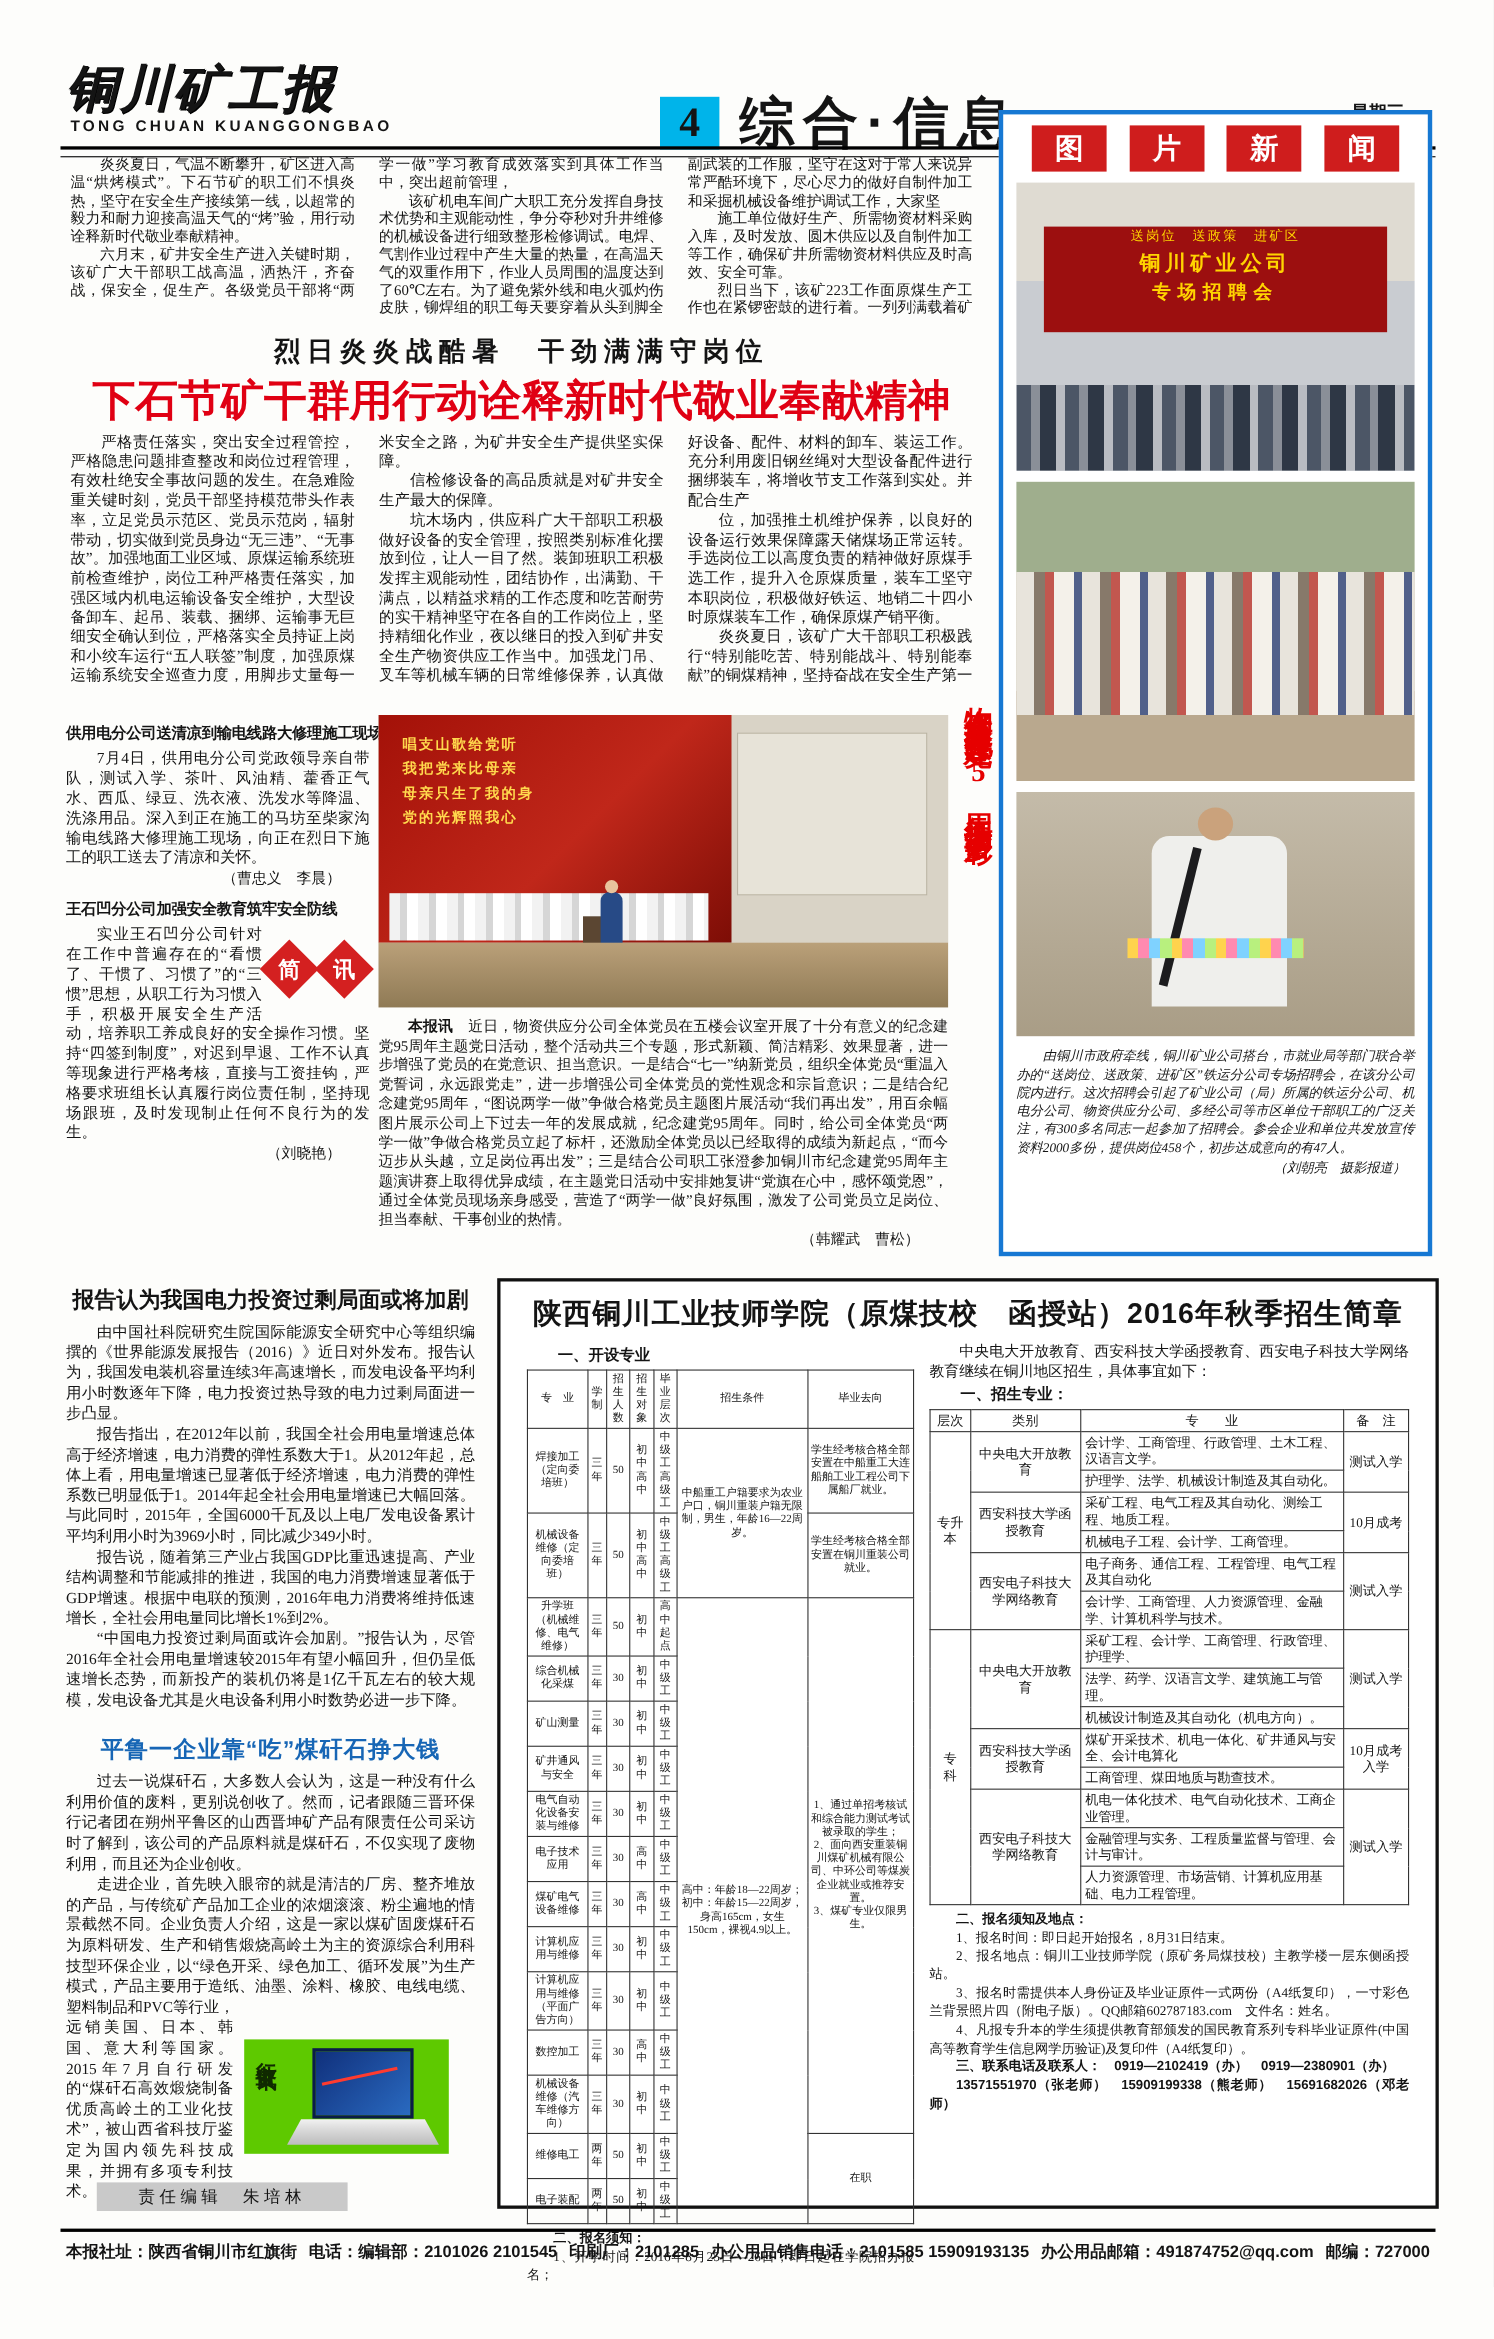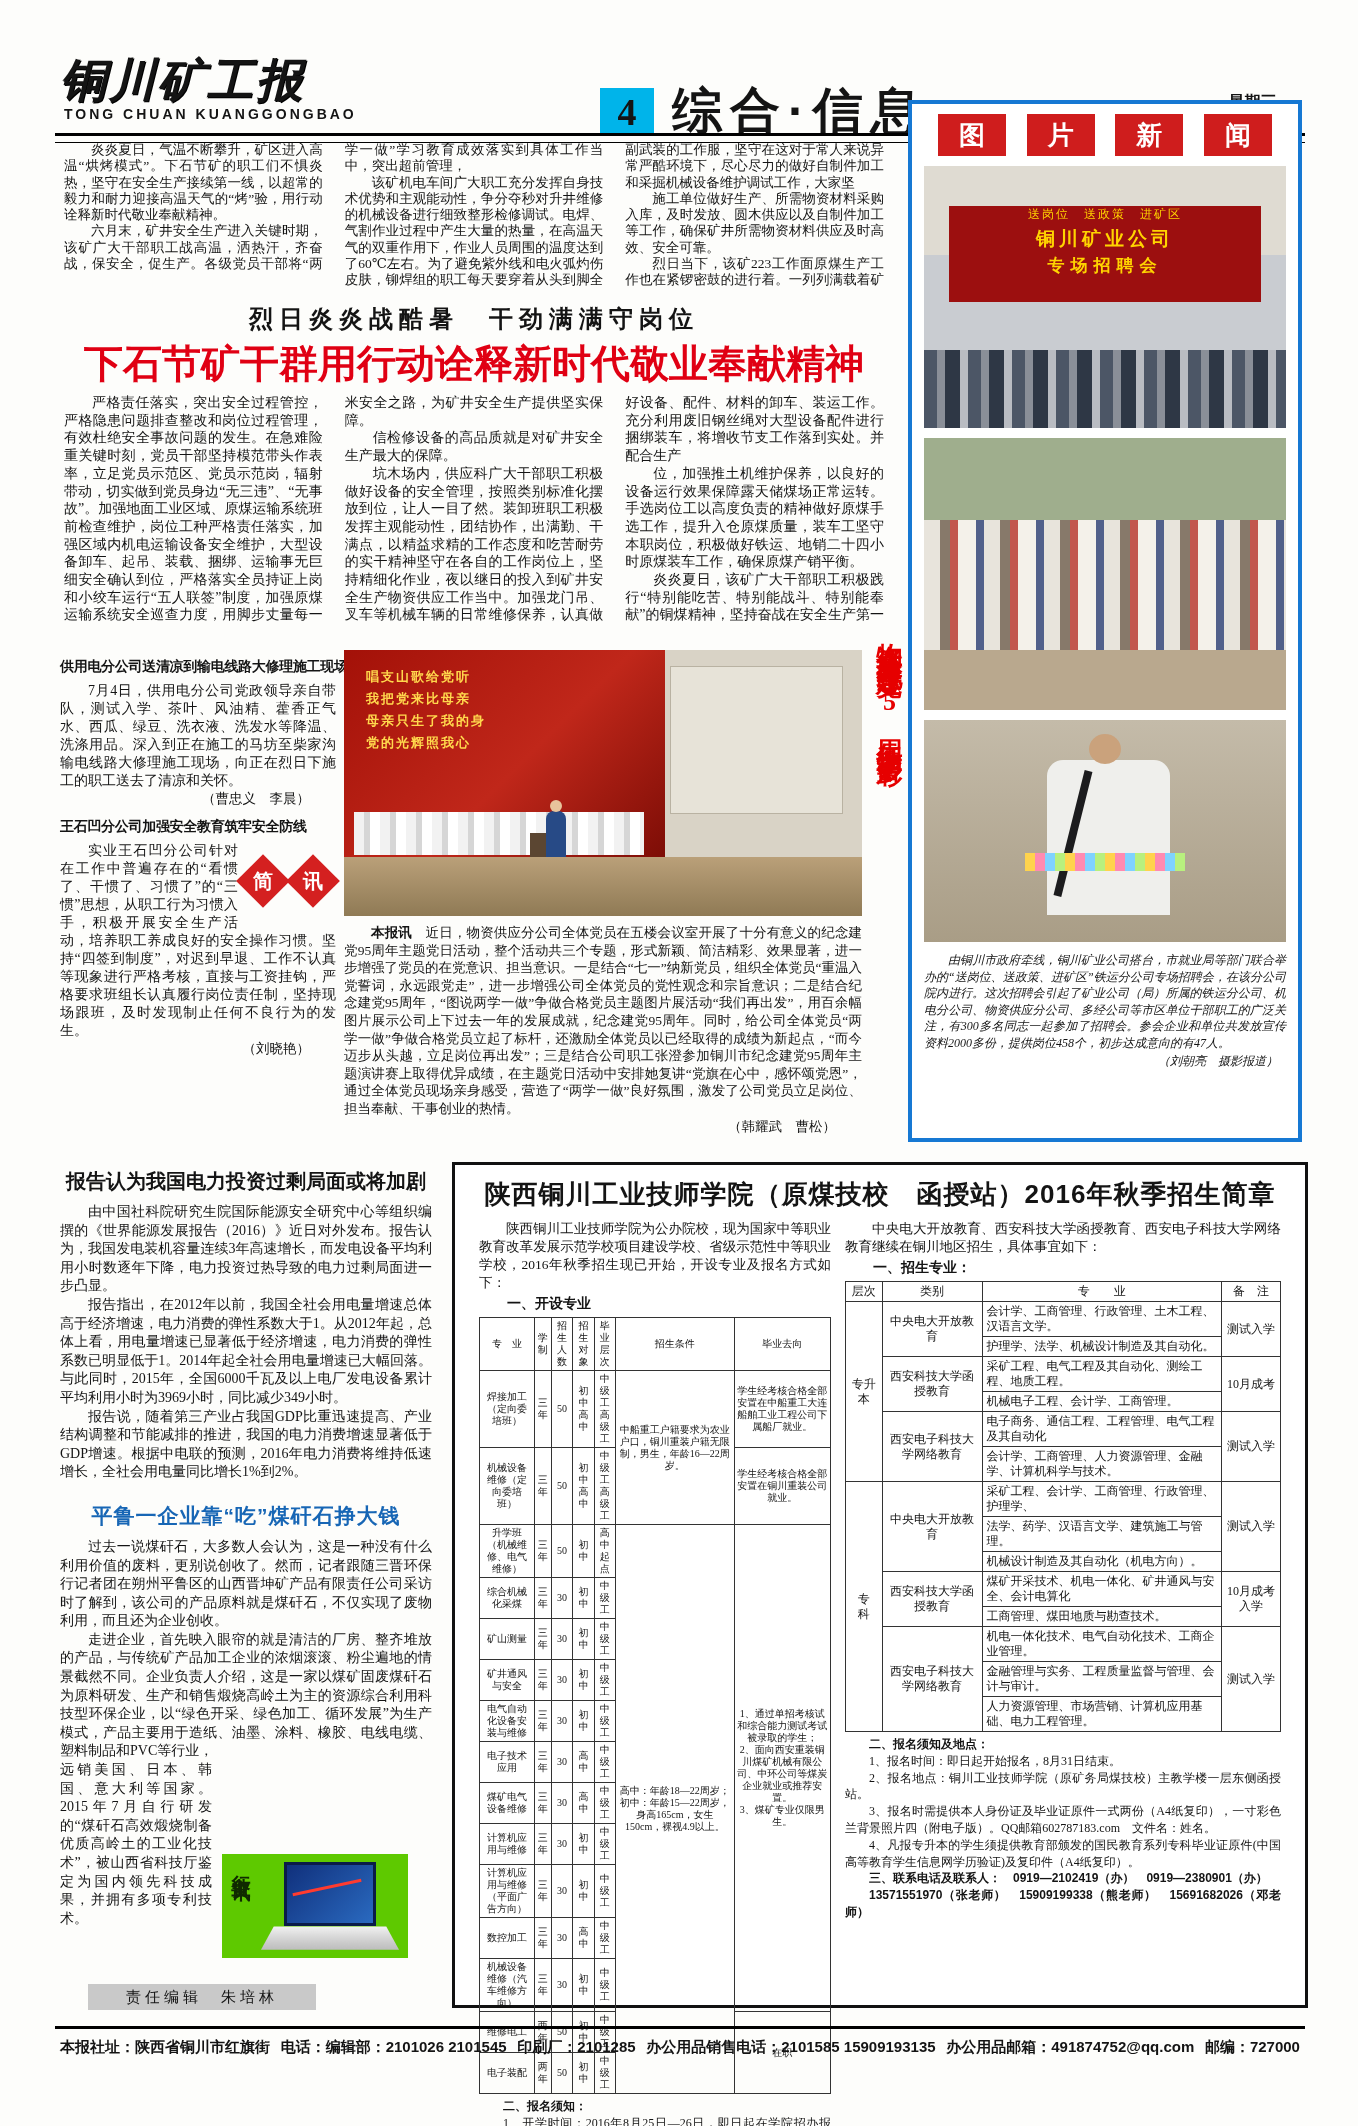--- a/index.html
+++ b/index.html
@@ -235,20 +235,21 @@
     </div>
     <div class="picby">（刘朝亮　摄影报道）</div>
   </div>
 
   <div class="abs bl">
     <div class="bl-title">报告认为我国电力投资过剩局面或将加剧</div>
     <div>
         <p>由中国社科院研究生院国际能源安全研究中心等组织编撰的《世界能源发展报告（2016）》近日对外发布。报告认为，我国发电装机容量连续3年高速增长，而发电设备平均利用小时数逐年下降，电力投资过热导致的电力过剩局面进一步凸显。</p>
         <p>报告指出，在2012年以前，我国全社会用电量增速总体高于经济增速，电力消费的弹性系数大于1。从2012年起，总体上看，用电量增速已显著低于经济增速，电力消费的弹性系数已明显低于1。2014年起全社会用电量增速已大幅回落。与此同时，2015年，全国6000千瓦及以上电厂发电设备累计平均利用小时为3969小时，同比减少349小时。</p>
         <p>报告说，随着第三产业占我国GDP比重迅速提高、产业结构调整和节能减排的推进，我国的电力消费增速显著低于GDP增速。根据中电联的预测，2016年电力消费将维持低速增长，全社会用电量同比增长1%到2%。</p>
+        <p>“中国电力投资过剩局面或许会加剧。”报告认为，尽管2016年全社会用电量增速较2015年有望小幅回升，但仍呈低速增长态势，而新投产的装机仍将是1亿千瓦左右的较大规模，发电设备尤其是火电设备利用小时数势必进一步下降。</p>
       </div>
     <div class="bl-title blue">平鲁一企业靠“吃”煤矸石挣大钱</div>
     <div>
         <p>过去一说煤矸石，大多数人会认为，这是一种没有什么利用价值的废料，更别说创收了。然而，记者跟随三晋环保行记者团在朔州平鲁区的山西晋坤矿产品有限责任公司采访时了解到，该公司的产品原料就是煤矸石，不仅实现了废物利用，而且还为企业创收。</p>
         <p>走进企业，首先映入眼帘的就是清洁的厂房、整齐堆放的产品，与传统矿产品加工企业的浓烟滚滚、粉尘遍地的情景截然不同。企业负责人介绍，这是一家以煤矿固废煤矸石为原料研发、生产和销售煅烧高岭土为主的资源综合利用科技型环保企业，以“绿色开采、绿色加工、循环发展”为生产模式，产品主要用于造纸、油墨、涂料、橡胶、电线电缆、塑料制品和PVC等行业，</p>
       </div>
     <p class="tailp">远销美国、日本、韩国、意大利等国家。2015年7月自行研发的“煤矸石高效煅烧制备优质高岭土的工业化技术”，被山西省科技厅鉴定为国内领先科技成果，并拥有多项专利技术。</p>
   </div>
   <div class="abs greenbox">
     <div class="gb-label">行业资讯</div>
@@ -257,21 +258,20 @@
       <div class="lap-line"></div>
       <div class="lap-kb"></div>
     </div>
   </div>
   <div class="abs editorbox">责任编辑　朱培林</div>
 
   <div class="abs adm">
     <div class="adm-title">陕西铜川工业技师学院（原煤技校　函授站）2016年秋季招生简章</div>
     <div class="adm-cols">
       <div class="adm-left">
-        <p class="intro">陕西铜川工业技师学院为公办院校，现为国家中等职业教育改革发展示范学校项目建设学校、省级示范性中等职业学校，2016年秋季招生现已开始，开设专业及报名方式如下：</p>
         <div class="sec">一、开设专业</div>
         <table class="adm-t t-left" id="left-table">
             <tbody>
               <tr>
                 <th>专　业</th>
                 <th>学制</th>
                 <th>招生人数</th>
                 <th>招生对象</th>
                 <th>毕业层次</th>
                 <th>招生条件</th>

